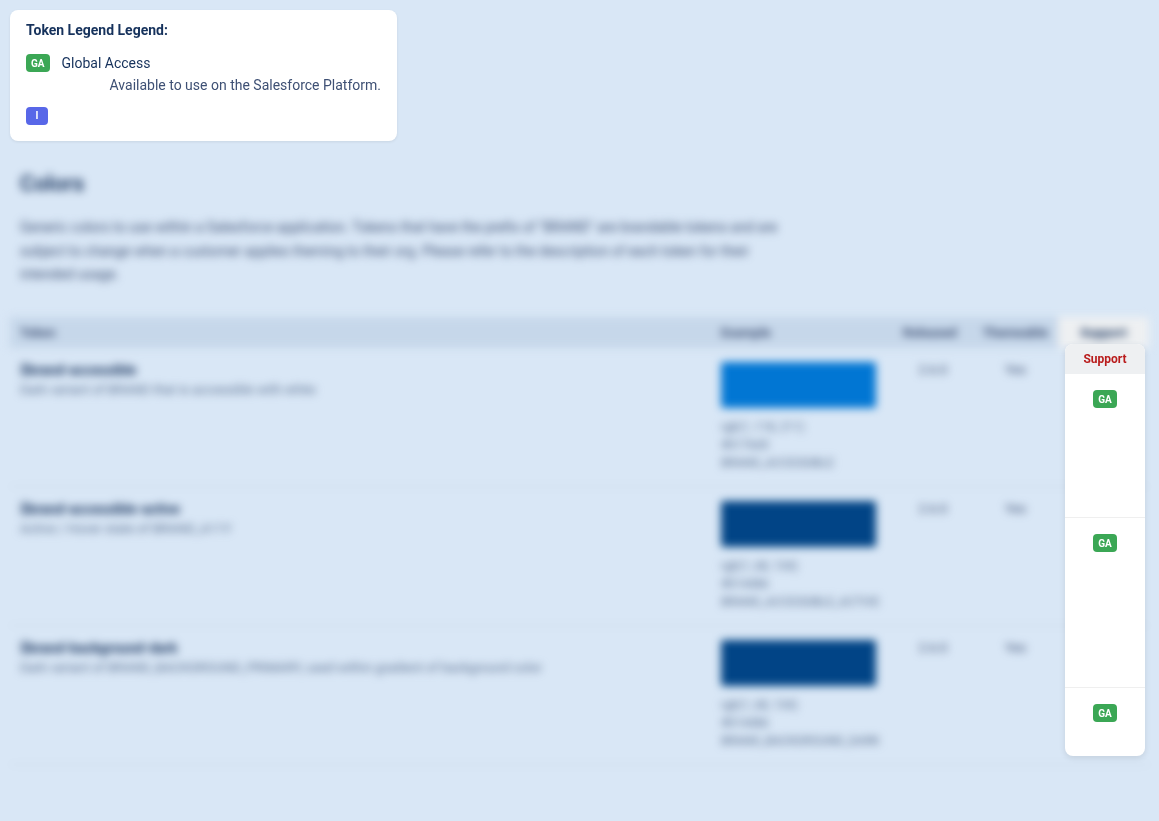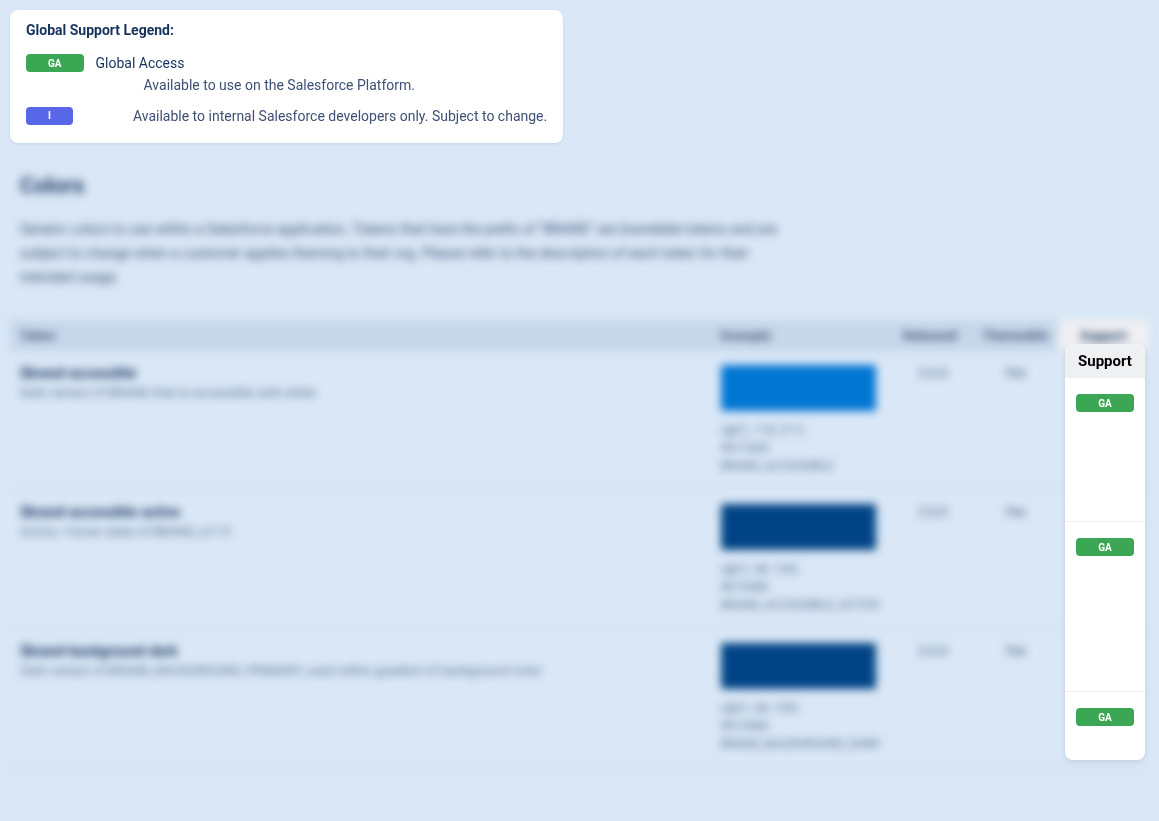--- a/index.html
+++ b/index.html
@@ -40,21 +40,21 @@
       margin-bottom: 0;
     }
     .badge {
       display: inline-flex;
       align-items: center;
       justify-content: center;
       font-size: 10px;
       font-weight: 700;
       color: #fff;
       border-radius: 4px;
-      padding: 3px 22px;
+      padding: 3px 5px;
       min-width: 22px;
       height: 18px;
       margin-top: 2px;
       flex-shrink: 0;
     }
     .badge-ga {
       background: #3ba755;
     }
     .badge-i {
       background: #5867e8;
@@ -150,23 +150,23 @@
       right: 14px;
       width: 80px;
       background: #fff;
       border-radius: 8px;
       box-shadow: 0 2px 6px rgba(0,0,0,0.1);
       overflow: hidden;
     }
     .support-header-cell {
       background: #eef0f2;
       text-align: center;
-      font-size: 15px;
-      font-weight: 700;
-      color: #000000;
+      font-size: 12px;
+      font-weight: 700;
+      color: #b91c1c;
       padding: 8px 4px;
     }
     .support-cell {
       display: flex;
       justify-content: center;
       align-items: flex-start;
       padding: 16px 4px;
       border-bottom: 1px solid #efefef;
     }
     .support-cell .badge {
@@ -178,32 +178,31 @@
     .col-token { width: 62%; }
     .col-example { width: 16%; }
     .col-released { width: 7%; text-align: center;}
     .col-themeable { width: 7%; text-align: center;}
     .col-support { width: 8%; text-align: center;}
   </style>
 </head>
 <body>
 
 <div class="legend-card">
-  <div class="legend-title">Global Support Legend:</div>
+  <div class="legend-title">Token Legend Legend:</div>
   <div class="legend-item">
     <span class="badge badge-ga">GA</span>
     <div class="legend-text">
       <span class="legend-name">Global Access</span>
       <span class="legend-desc">Available to use on the Salesforce Platform.</span>
     </div>
   </div>
   <div class="legend-item">
     <span class="badge badge-i">I</span>
     <div class="legend-text">
-      <span class="legend-desc">Available to internal Salesforce developers only. Subject to change.</span>
     </div>
   </div>
 </div>
 
 <div class="blurred-content">
   <h2 class="section-heading">Colors</h2>
   <p class="section-desc">Generic colors to use within a Salesforce application. Tokens that have the prefix of "BRAND" are brandable tokens and are subject to change when a customer applies theming to their org. Please refer to the description of each token for their intended usage.</p>
 
   <table class="token-table">
     <thead>

